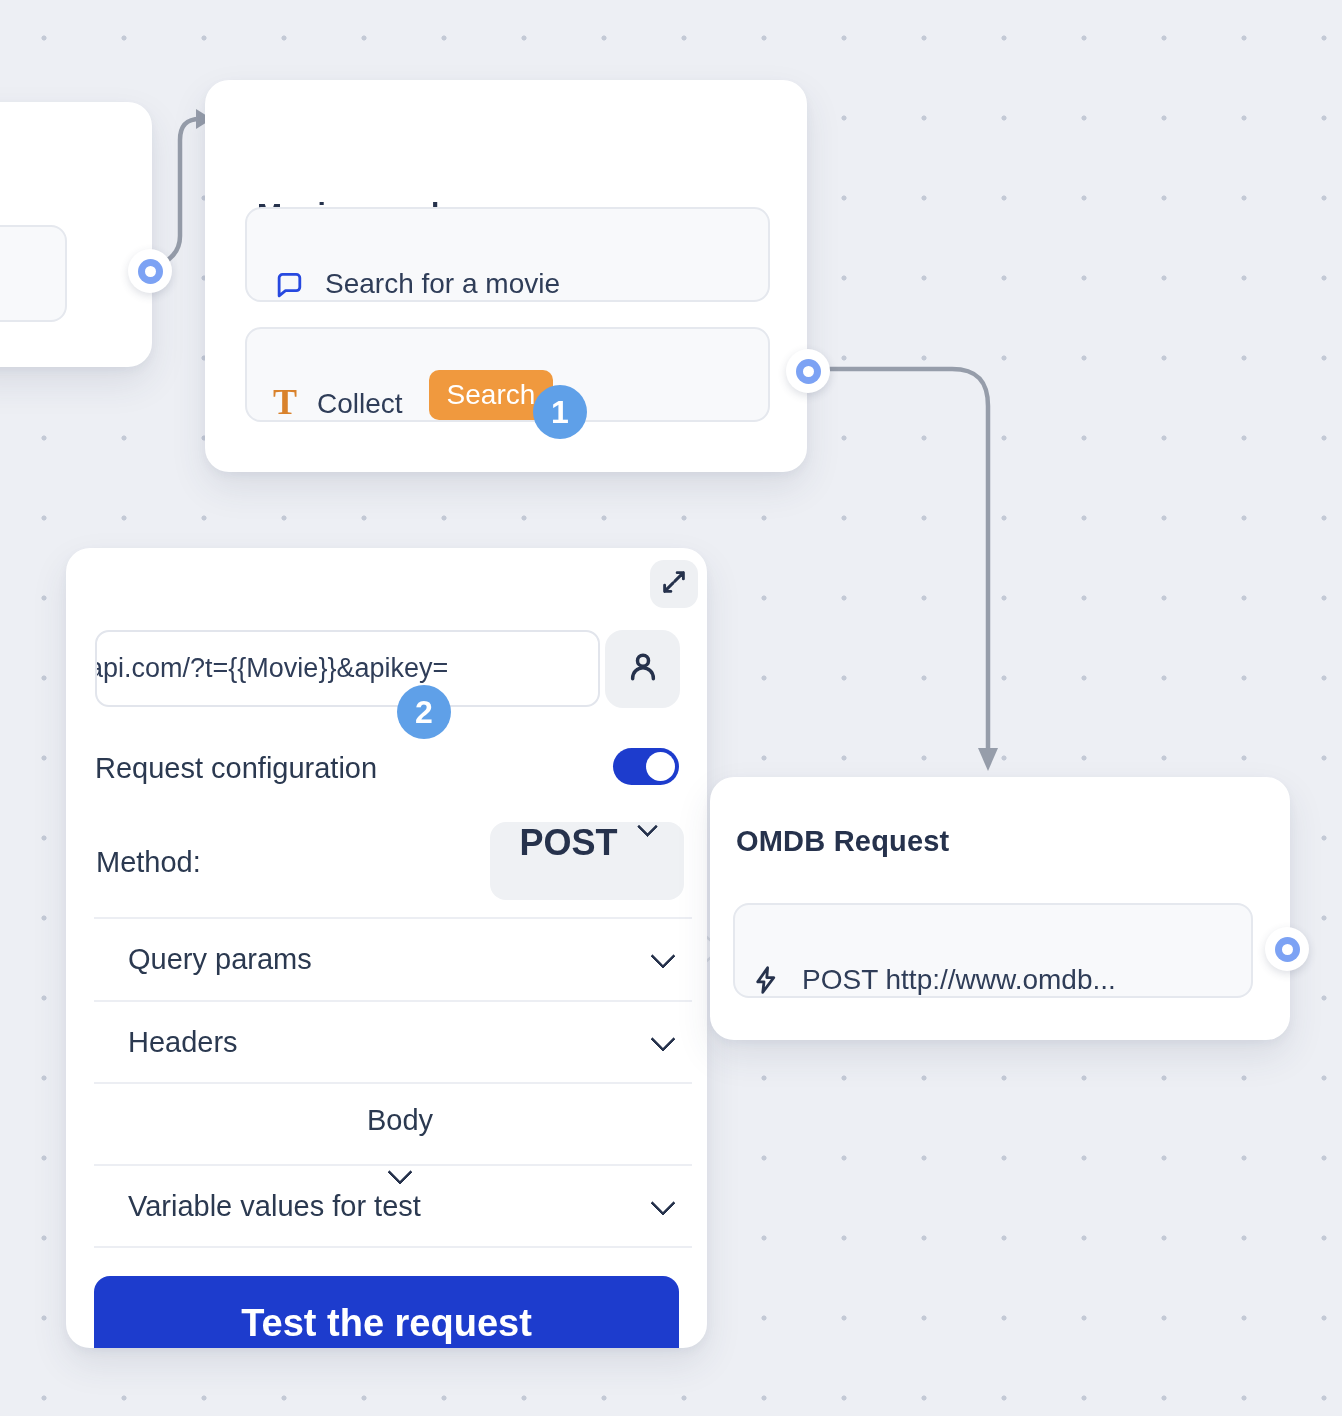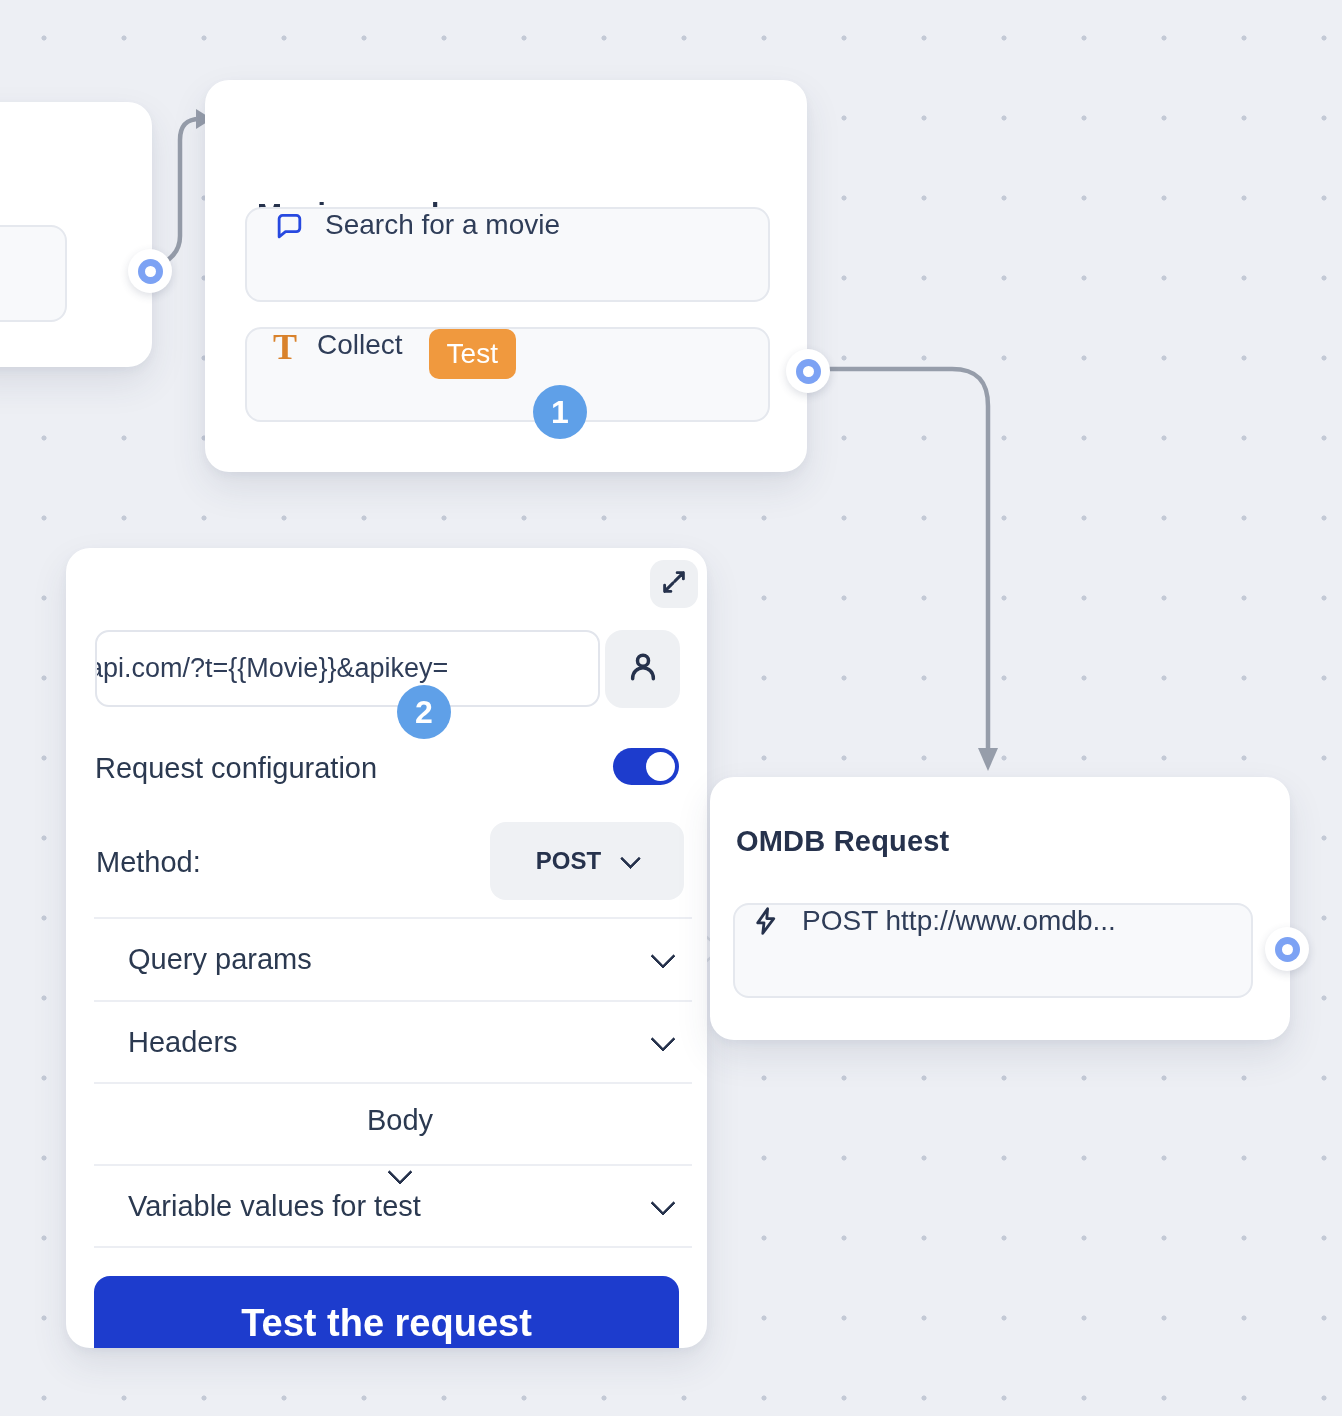--- a/index.html
+++ b/index.html
@@ -22,21 +22,21 @@
   }
   .node-title{
     position:absolute;
     font-size:30px;font-weight:700;color:#26324c;letter-spacing:0.2px;
   }
   .node-row{
     position:absolute;
     background:#f8f9fb;
     border:2px solid #e5e8ee;
     border-radius:16px;
-    display:flex;align-items:flex-start;
+    display:flex;align-items:flex-end;
     padding:0 26px;gap:20px;
     box-sizing:border-box;
     color:#2f3d58;font-size:28px;
   }
   .icon-wrap{display:flex;align-items:center;justify-content:center;flex:0 0 auto;}
   .t-glyph{
     font-family:"Liberation Serif", serif;
     font-size:36px;font-weight:700;color:#d9822c;line-height:1;
   }
   .var-badge{
@@ -85,22 +85,22 @@
   .toggle{
     position:absolute;left:547px;top:200px;width:66px;height:37px;border-radius:19px;
     background:#1d3ccd;
   }
   .toggle .toggle-knob{
     position:absolute;right:4px;top:4px;width:29px;height:29px;border-radius:50%;background:#ffffff;
   }
   .method-select{
     position:absolute;left:424px;top:274px;width:194px;height:78px;
     background:#eff1f4;border-radius:16px;
-    display:flex;align-items:center;justify-content:center;gap:22px;
-    color:#26324c;font-size:24px;font-weight:600;
+    display:flex;align-items:flex-start;justify-content:center;gap:22px;
+    color:#26324c;font-size:36px;font-weight:600;
     cursor:pointer;
   }
   .divider{position:absolute;left:28px;width:598px;height:2px;background:#eceef3;}
   .section-row{
     position:absolute;left:28px;width:598px;height:80px;
     display:flex;align-items:center;justify-content:space-between;
     padding:0 20px 0 34px;box-sizing:border-box;
     color:#2b3950;font-size:29px;
     cursor:pointer;
   }
@@ -153,21 +153,21 @@
           <path d="M7.2 4.8h10.3a2.6 2.6 0 0 1 2.6 2.6v7a2.6 2.6 0 0 1-2.6 2.6H9.4l-4.8 3.9V7.4a2.6 2.6 0 0 1 2.6-2.6z" fill="none" stroke="#2749e0" stroke-width="2.1" stroke-linejoin="round"></path>
         </svg>
       </span>
       <span>Search for a movie</span>
     </div>
     <div class="node-row" style="left:40px;top:247px;width:525px;height:95px;">
       <span class="icon-wrap">
         <span class="t-glyph">T</span>
       </span>
       <span>Collect</span>
-      <span class="var-badge">Test</span>
+      <span class="var-badge">Search</span>
     </div>
   </div>
   <div class="step-badge" style="left:533px;top:385px;">1</div>
   <div class="port" style="left:786px;top:349px;">
     <div class="port-ring">
       <div class="port-hole"></div>
     </div>
   </div>
 
   <div class="card" style="left:66px;top:548px;width:641px;height:800px;overflow:hidden;">

